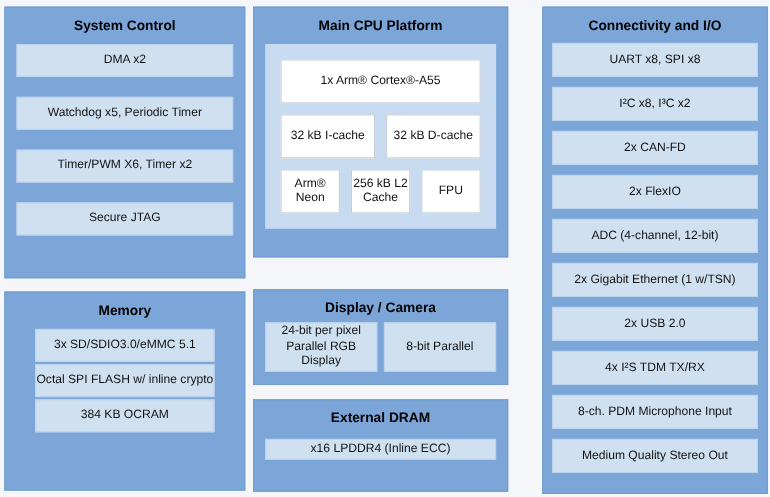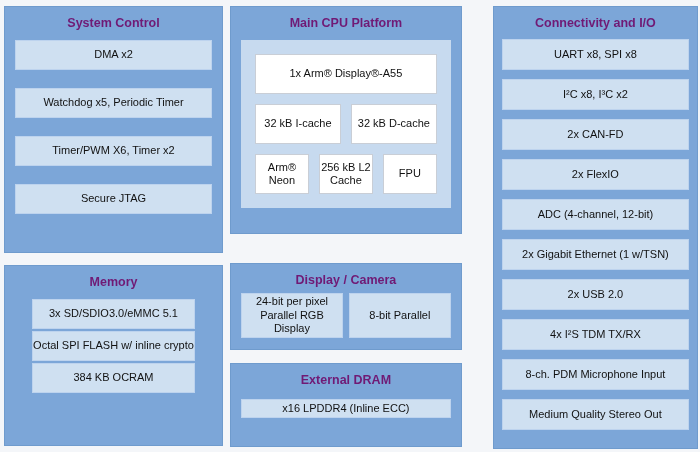--- a/index.html
+++ b/index.html
@@ -26,21 +26,21 @@
     border: 1px solid #6f9bcd;
     width: 100%;
     display: flex;
     flex-direction: column;
   }
   .panel-title {
     text-align: center;
     font-weight: bold;
     font-size: 12.5px;
     padding: 9px 4px 4px 4px;
-    color: #701a75;
+    color: #000000;
     flex: 0 0 auto;
   }
 
   
   .item {
     background: #cfe0f1;
     border: 1px solid #bdd3ee;
     display: flex;
     align-items: center;
     justify-content: center;
@@ -124,21 +124,21 @@
       </div>
     </section>
 
   </div>
 
   <div class="col col-mid">
 
     <section class="panel panel-cpu">
       <div class="panel-title">Main CPU Platform</div>
       <div class="cpu-inner">
-        <div class="white-box">1x Arm® Display®-A55</div>
+        <div class="white-box">1x Arm® Cortex®-A55</div>
         <div class="cpu-row">
           <div class="white-box">32 kB I-cache</div>
           <div class="white-box">32 kB D-cache</div>
         </div>
         <div class="cpu-row">
           <div class="white-box">Arm® Neon</div>
           <div class="white-box">256 kB L2 Cache</div>
           <div class="white-box">FPU</div>
         </div>
       </div>

